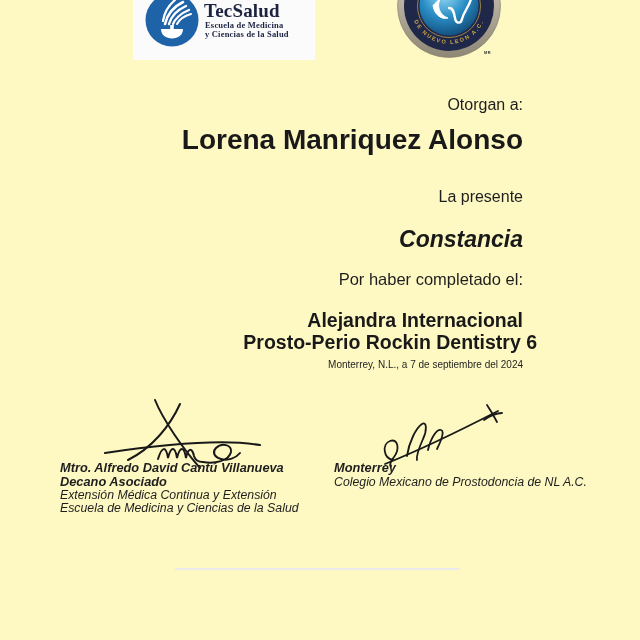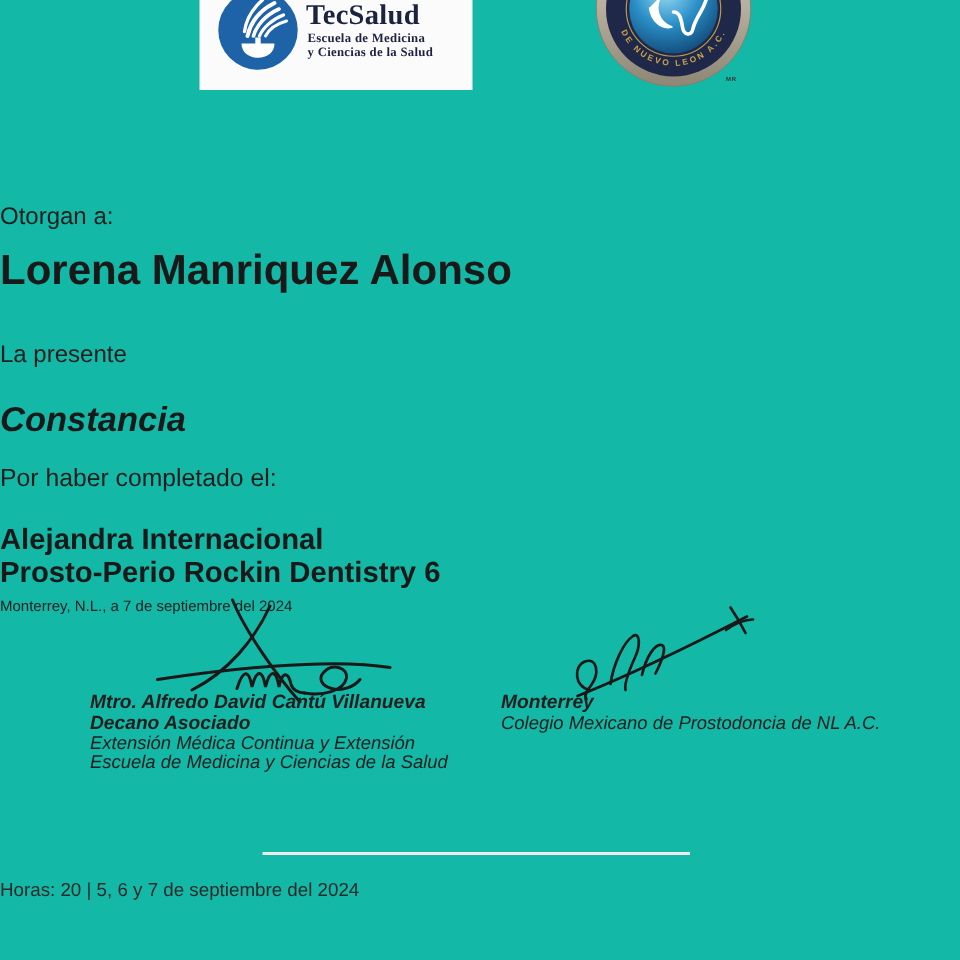--- a/index.html
+++ b/index.html
@@ -1,21 +1,21 @@
 <!DOCTYPE html>
 <html><head>
 <meta charset="utf-8">
 <style>
   html,body{margin:0;padding:0;background:#ffffff;}
   .page{
-    position:relative;width:640px;height:640px;background:#14b8a6;overflow:hidden;
+    position:relative;width:640px;height:640px;background:#fef9c3;overflow:hidden;
     font-family:"Liberation Sans",sans-serif;color:#1e1e1e;
   }
   .abs{position:absolute;}
-  .centered{left:0;width:523px;text-align:left;margin-top:40px;}
+  .centered{left:0;width:523px;text-align:right;}
 
   
   .logo-backdrop{left:133px;top:0;width:182px;height:60px;background:#fbfbfb;}
   .tec-logo-circle{left:145px;top:-7px;}
   .tec-wordmark{
     left:204px;top:0px;font-family:"Liberation Serif",serif;font-weight:600;
     font-size:19px;color:#1c2340;letter-spacing:.2px;
   }
   .tec-sub{
     left:205px;font-family:"Liberation Serif",serif;font-weight:700;
@@ -26,21 +26,21 @@
   .seal-wrap{left:396px;top:-47px;width:106px;height:106px;}
   .seal-mr{left:484px;top:50px;font-size:4px;font-weight:bold;color:#333;letter-spacing:.5px;}
 
   
   .grant-label{top:96px;font-size:16px;}
   .recipient{top:124px;font-size:28px;font-weight:bold;color:#191919;}
   .presente{top:188px;font-size:16px;}
   .doctype{top:226px;font-size:23px;font-weight:bold;font-style:italic;color:#191919;}
   .completion{top:270px;font-size:16.5px;}
   .event1{top:309px;font-size:19.5px;font-weight:bold;color:#191919;}
-  .event2{top:331px;font-size:19.5px;font-weight:bold;color:#191919;}
+  .event2{top:331px;font-size:19.5px;font-weight:bold;color:#191919;padding-left:14px;}
   .locdate{top:359px;font-size:10px;}
 
   
   .sig-col{top:462px;width:260px;text-align:left;line-height:12.5px;}
   .sig-col-left{left:60px;}
   .sig-col-right{left:334px;}
   .sig-name{font-size:12.8px;font-weight:bold;font-style:italic;margin:0 0 1px 0;}
   .sig-title{font-size:12.8px;font-weight:bold;font-style:italic;margin:0 0 1px 0;}
   .sig-org{font-size:12.3px;font-style:italic;margin:0;}
   .sig-scribble-left{left:100px;top:398px;}
@@ -142,16 +142,15 @@
     <p class="sig-name">Mtro. Alfredo David Cantú Villanueva</p>
     <p class="sig-title">Decano Asociado</p>
     <p class="sig-org">Extensión Médica Continua y Extensión</p>
     <p class="sig-org">Escuela de Medicina y Ciencias de la Salud</p>
   </div>
   <div class="abs sig-col sig-col-right">
     <p class="sig-title">Monterrey</p>
     <p class="sig-org">Colegio Mexicano de Prostodoncia de NL A.C.</p>
   </div>
 
-  <div class="abs centered hours">Horas: 20 | 5, 6 y 7 de septiembre del 2024</div>
   <div class="abs divider"></div>
 
 </div>
 
 </body></html>

